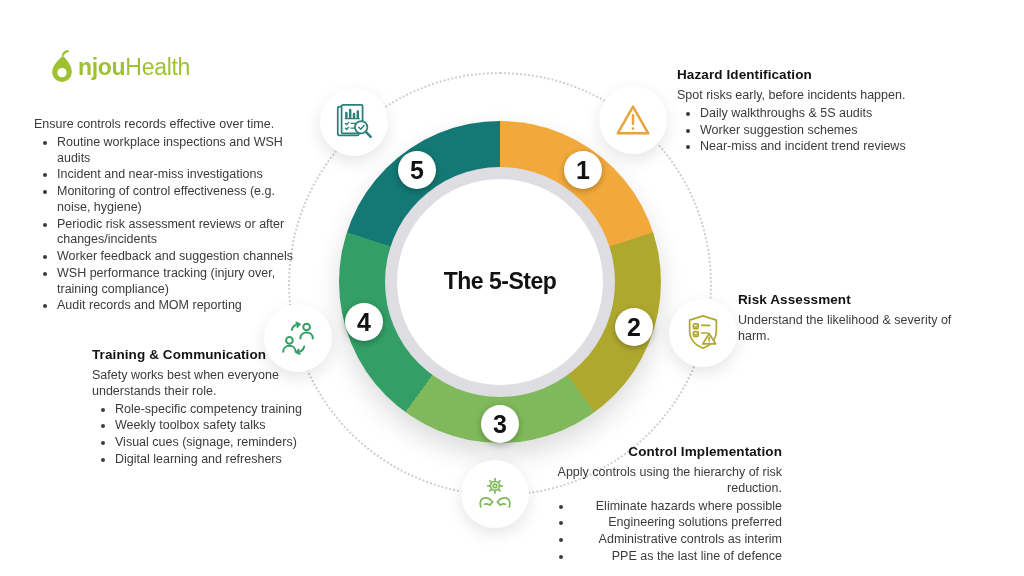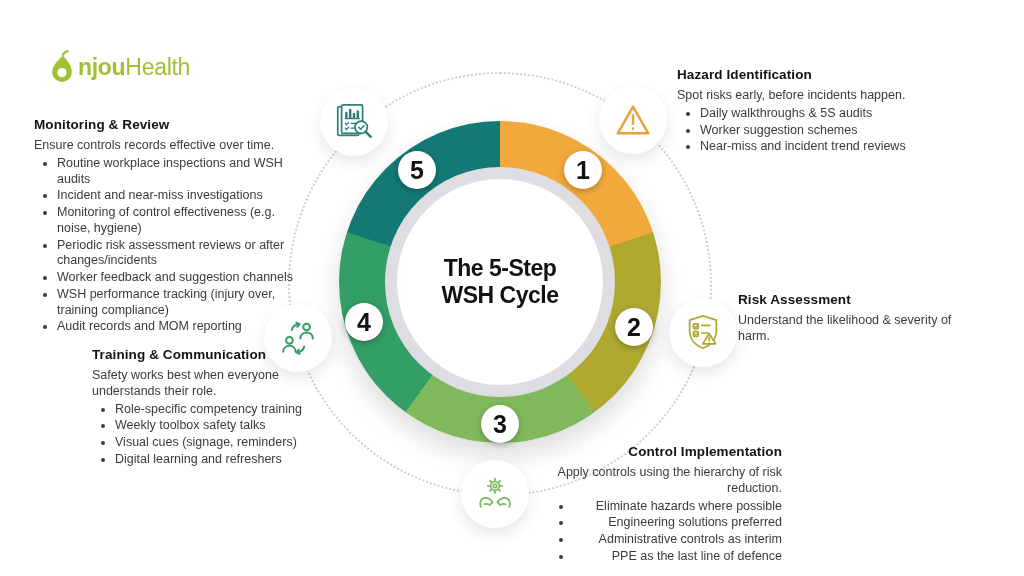--- a/index.html
+++ b/index.html
@@ -113,21 +113,20 @@
       <span class="logo-bold">njou</span><span class="logo-light">Health</span>
     </div>
   </div>
 
   <div class="dotted-ring"></div>
 
   <div class="donut" style="background: conic-gradient(rgb(242, 169, 59) 0deg, rgb(242, 169, 59) 72deg, rgb(175, 168, 47) 72deg, rgb(175, 168, 47) 144deg, rgb(127, 185, 91) 144deg, rgb(127, 185, 91) 216deg, rgb(51, 158, 102) 216deg, rgb(51, 158, 102) 288deg, rgb(20, 120, 116) 288deg, rgb(20, 120, 116) 360deg);">
     <div class="donut-hole"></div>
     <div class="donut-center">
       <div class="center-title">The 5-Step</div>
-      <div class="center-title">WSH Cycle</div>
     </div>
   </div>
 
   <div class="num num-1">1</div>
   <div class="num num-2">2</div>
   <div class="num num-3">3</div>
   <div class="num num-4">4</div>
   <div class="num num-5">5</div>
 
   <div class="icon-badge icon-hazard">
@@ -223,21 +222,20 @@
     <p>Safety works best when everyone understands their role.</p>
     <ul>
         <li>Role-specific competency training</li>
         <li>Weekly toolbox safety talks</li>
         <li>Visual cues (signage, reminders)</li>
         <li>Digital learning and refreshers</li>
       </ul>
   </div>
 
   <div class="section sec-monitoring">
-    <h3>Monitoring &amp; Review</h3>
     <p>Ensure controls records effective over time.</p>
     <ul>
         <li>Routine workplace inspections and WSH audits</li>
         <li>Incident and near-miss investigations</li>
         <li>Monitoring of control effectiveness (e.g. noise, hygiene)</li>
         <li>Periodic risk assessment reviews or after changes/incidents</li>
         <li>Worker feedback and suggestion channels</li>
         <li>WSH performance tracking (injury over, training compliance)</li>
         <li>Audit records and MOM reporting</li>
       </ul>

